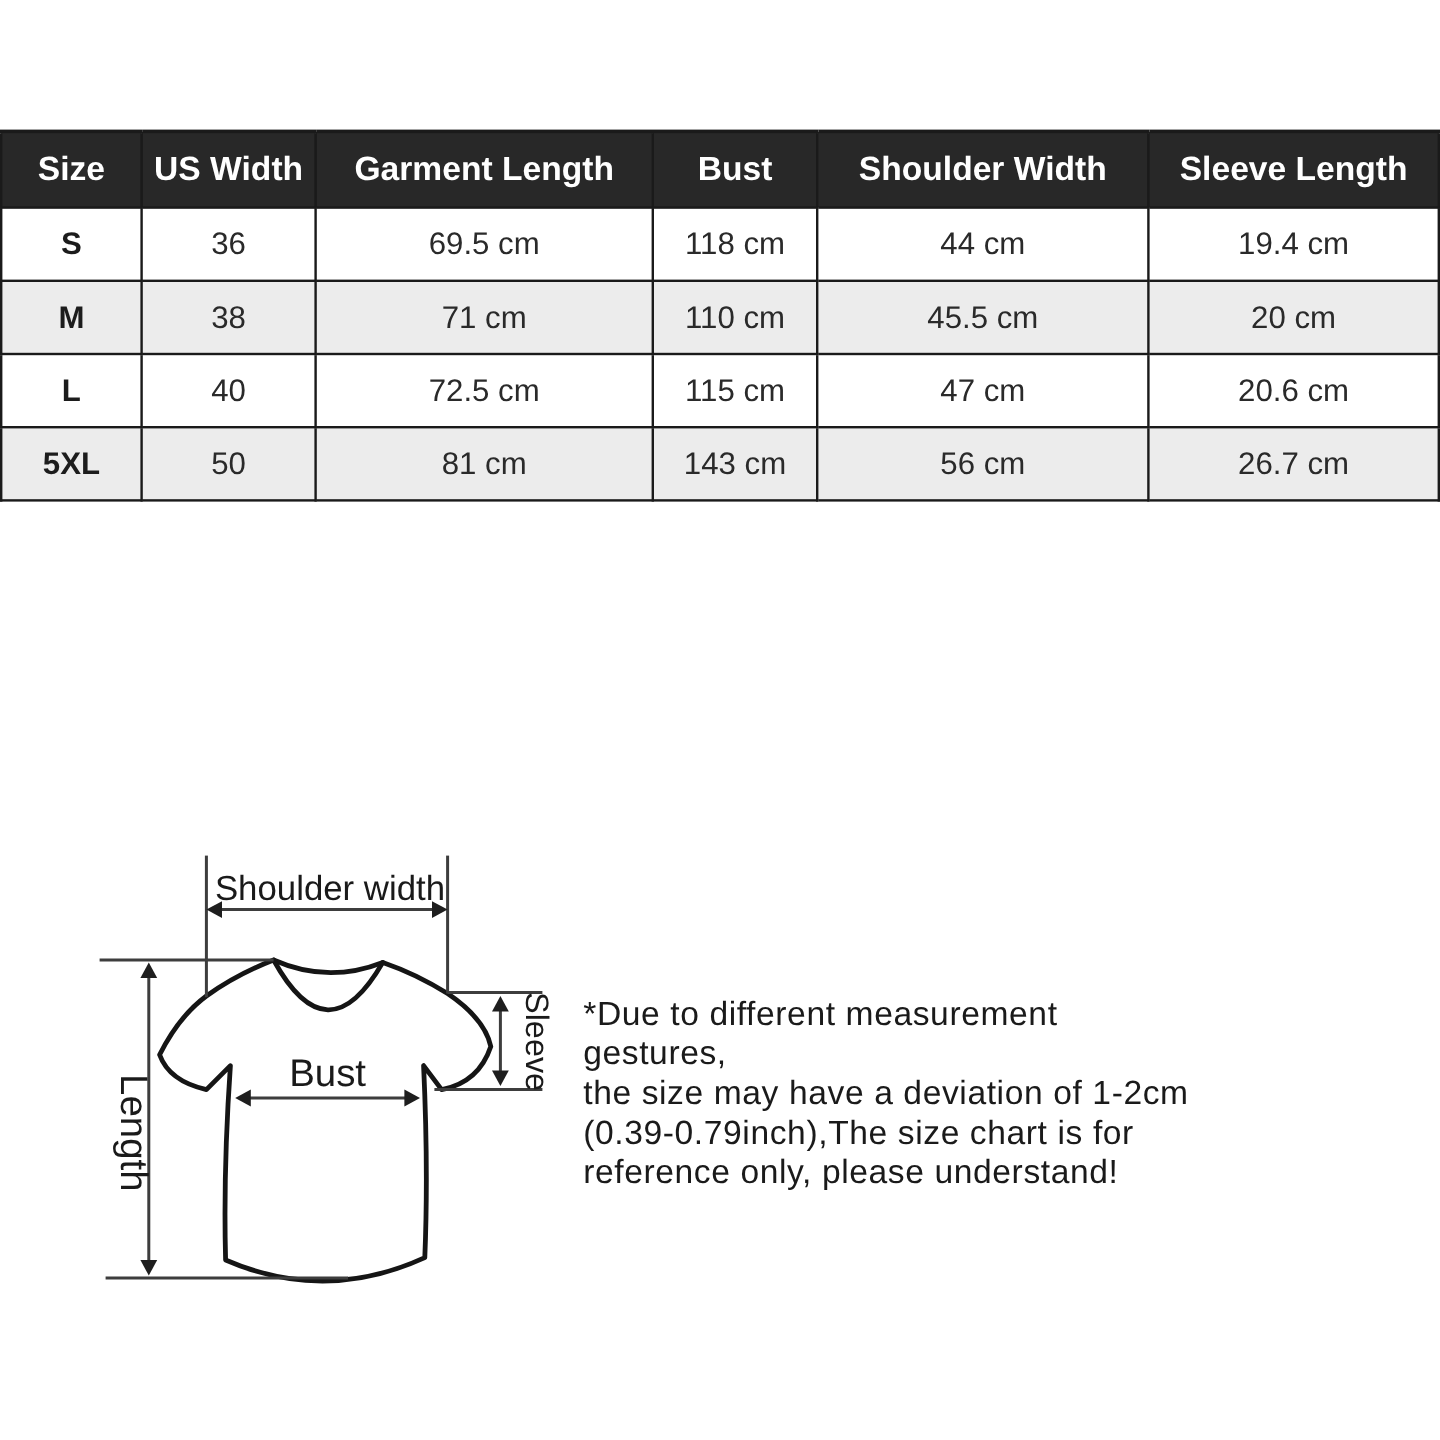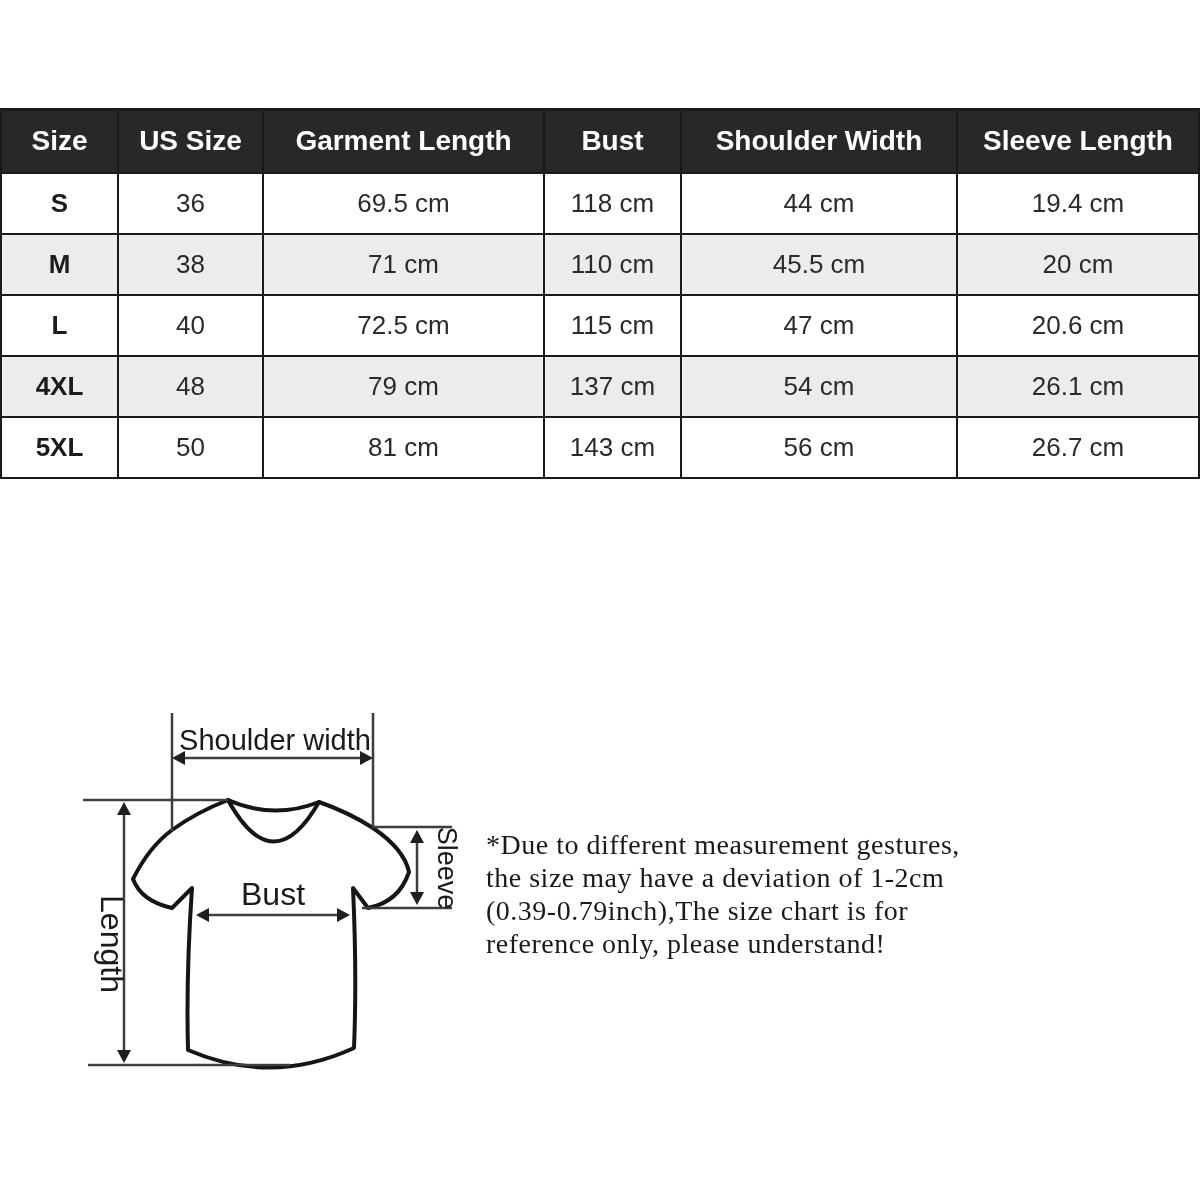--- a/index.html
+++ b/index.html
@@ -29,21 +29,21 @@
     font-size:26px;color:var(--text);background:#ffffff;
     border:2px solid var(--border);
   }
   table.size-chart tbody tr:nth-child(even) td{background:var(--row_alt_bg);}
   table.size-chart td.size-col{font-weight:700;color:#1c1c1c;}
 
   
   .note{
     position:absolute;left:486px;top:828px;width:520px;
     font-size:28px;line-height:33px;color:#1a1a1a;
-    white-space:pre-line;letter-spacing:.5px;font-family:Liberation Serif, serif;
+    white-space:pre-line;letter-spacing:.5px;
   }
 
   
   svg.diagram{position:absolute;left:0;top:700px;width:1200px;height:500px;}
   .shirt{fill:#ffffff;stroke:#151515;stroke-width:4;stroke-linejoin:round;stroke-linecap:round;}
   .collar{fill:none;stroke:#151515;stroke-width:4;stroke-linecap:round;}
   .mline{stroke:#3d3d3d;stroke-width:2.5;fill:none;}
   .mhead{fill:#1e1e1e;stroke:none;}
   .dlabel{fill:#1a1a1a;font-family:"Liberation Sans",sans-serif;}
 </style>
@@ -57,21 +57,21 @@
       <col style="width:117px">
         <col style="width:145px">
         <col style="width:281px">
       <col style="width:137px">
         <col style="width:276px">
         <col style="width:242px">
     </colgroup>
     <thead>
       <tr>
         <th>Size</th>
-        <th>US Size</th>
+        <th>US Width</th>
         <th>Garment Length</th>
         <th>Bust</th>
         <th>Shoulder Width</th>
         <th>Sleeve Length</th>
       </tr>
     </thead>
     <tbody>
       <tr>
         <td class="size-col">S</td>
         <td>36</td>
@@ -88,28 +88,20 @@
         <td>45.5 cm</td>
         <td>20 cm</td>
       </tr>
       <tr>
         <td class="size-col">L</td>
         <td>40</td>
         <td>72.5 cm</td>
         <td>115 cm</td>
         <td>47 cm</td>
         <td>20.6 cm</td>
-      </tr>
-      <tr>
-        <td class="size-col">4XL</td>
-        <td>48</td>
-        <td>79 cm</td>
-        <td>137 cm</td>
-        <td>54 cm</td>
-        <td>26.1 cm</td>
       </tr>
       <tr>
         <td class="size-col">5XL</td>
         <td>50</td>
         <td>81 cm</td>
         <td>143 cm</td>
         <td>56 cm</td>
         <td>26.7 cm</td>
       </tr>
     </tbody>

